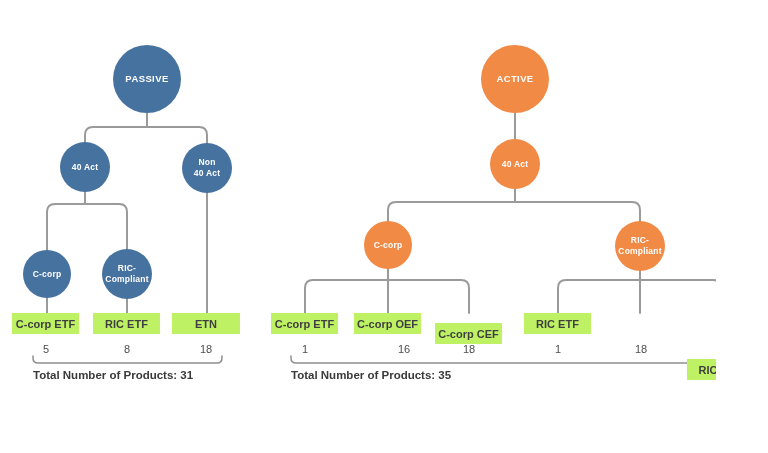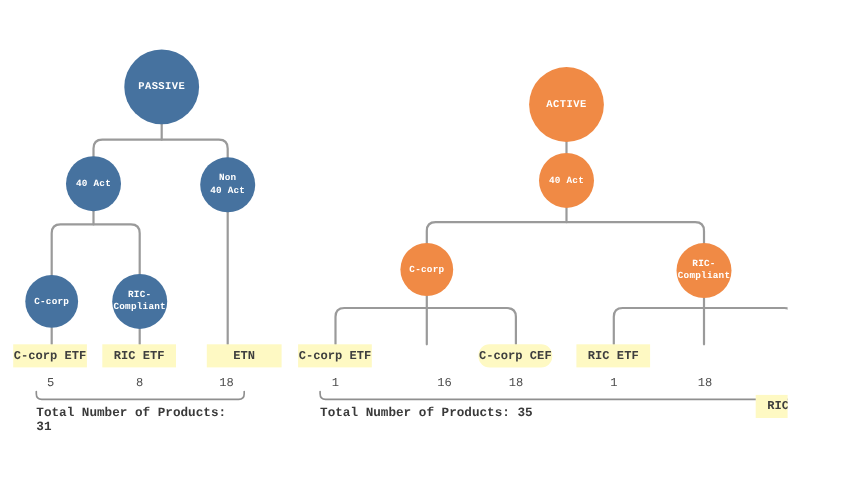--- a/index.html
+++ b/index.html
@@ -1,31 +1,31 @@
 <!DOCTYPE html>
 <html><head>
 <meta charset="utf-8">
 <style>
   html,body{margin:0;padding:0;background:#fff;}
   .canvas{
     position:relative;width:716px;height:453px;background:#ffffff;
-    font-family:Liberation Mono, monospace;overflow:hidden;
+    font-family:Liberation Sans, sans-serif;overflow:hidden;
   }
   svg.connectors{position:absolute;left:0;top:0;width:768px;height:453px;}
   .circle{
     position:absolute;border-radius:50%;color:#ffffff;
     display:flex;align-items:center;justify-content:center;text-align:center;
     font-weight:bold;font-size:8.5px;line-height:1.25;white-space:pre-line;
     letter-spacing:.2px;z-index:2;
   }
   .circle.root{font-size:9.5px;letter-spacing:.4px;}
   .blue{background:#46729f;}
   .orange{background:#f08a45;}
   .leafbox{
-    position:absolute;height:21px;background:#fef9c3;color:#3f3f3f;
+    position:absolute;height:21px;background:#bef264;color:#3f3f3f;
     font-weight:bold;font-size:11px;display:flex;align-items:center;
     justify-content:center;z-index:2;
   }
   .value{position:absolute;width:40px;font-size:11px;color:#4d4d4d;text-align:center;z-index:2;}
   .total{position:absolute;font-weight:bold;font-size:11.5px;color:#3a3a3a;z-index:2;}
   .source{position:absolute;font-size:10.5px;color:#8a8a8a;z-index:2;}
 </style>
 </head>
 <body>
 
@@ -63,39 +63,40 @@
   <div class="circle blue" style="left:182px;top:143px;width:50px;height:50px;">Non
 40 Act</div>
 
   <div class="circle blue" style="left:23px;top:250px;width:48px;height:48px;">C-corp</div>
 
   <div class="circle blue" style="left:102px;top:249px;width:50px;height:50px;">RIC-
 Compliant</div>
 
   <div class="leafbox" style="left:12px;top:313px;width:67px;">C-corp ETF</div>
   <div class="leafbox" style="left:93px;top:313px;width:67px;">RIC ETF</div>
-  <div class="leafbox" style="left:188px;top:313px;width:68px;">ETN</div>
+  <div class="leafbox" style="left:172px;top:313px;width:68px;">ETN</div>
 
   <div class="value" style="left:26px;top:343px;">5</div>
   <div class="value" style="left:107px;top:343px;">8</div>
   <div class="value" style="left:186px;top:343px;">18</div>
 
   <div class="total" style="left:33px;top:369px;width:190px;">Total Number of Products: 31</div>
 
-  <div class="circle orange root" style="left:481px;top:61px;width:68px;height:68px;">ACTIVE</div>
+  <div class="circle orange root" style="left:481px;top:45px;width:68px;height:68px;">ACTIVE</div>
 
   <div class="circle orange" style="left:490px;top:139px;width:50px;height:50px;">40 Act</div>
 
   <div class="circle orange" style="left:364px;top:221px;width:48px;height:48px;">C-corp</div>
 
   <div class="circle orange" style="left:615px;top:221px;width:50px;height:50px;">RIC-
 Compliant</div>
 
   <div class="leafbox" style="left:271px;top:313px;width:67px;">C-corp ETF</div>
-  <div class="leafbox" style="left:435px;top:313px;width:67px;border-radius:10px;">C-corp CEF</div>
+  <div class="leafbox" style="left:354px;top:313px;width:67px;">C-corp OEF</div>
+  <div class="leafbox" style="left:435px;top:323px;width:67px;">C-corp CEF</div>
   <div class="leafbox" style="left:524px;top:313px;width:67px;">RIC ETF</div>
   <div class="leafbox" style="left:687px;top:313px;width:67px;margin-top:46px;">RIC CEF</div>
 
   <div class="value" style="left:285px;top:343px;">1</div>
   <div class="value" style="left:384px;top:343px;">16</div>
   <div class="value" style="left:449px;top:343px;">18</div>
   <div class="value" style="left:538px;top:343px;">1</div>
   <div class="value" style="left:621px;top:343px;">18</div>
   <div class="value" style="left:701px;top:343px;">5</div>
 

